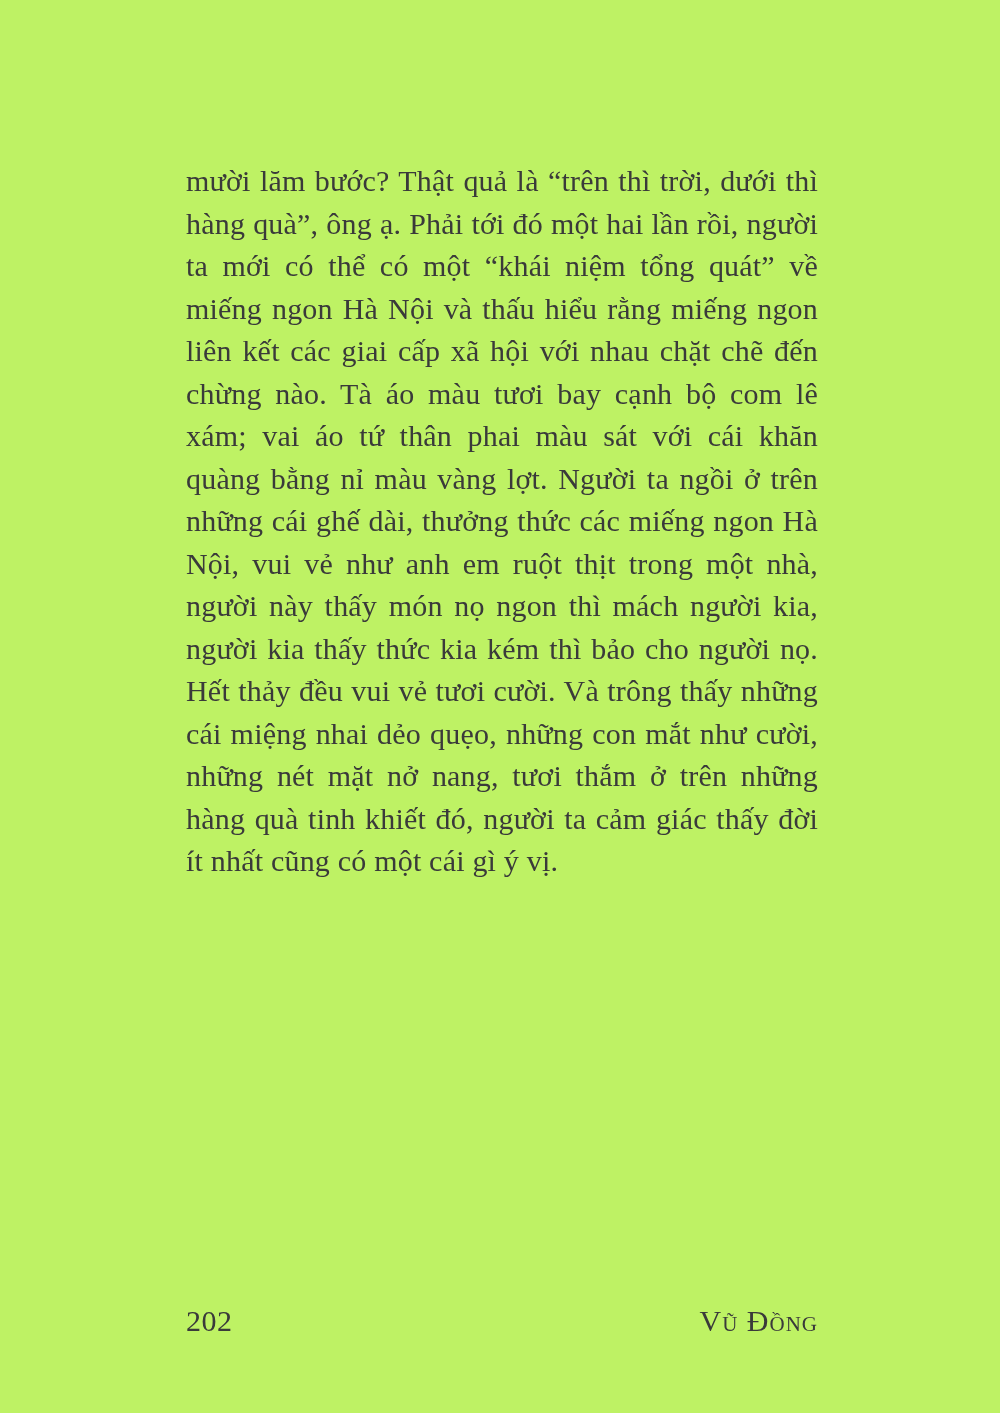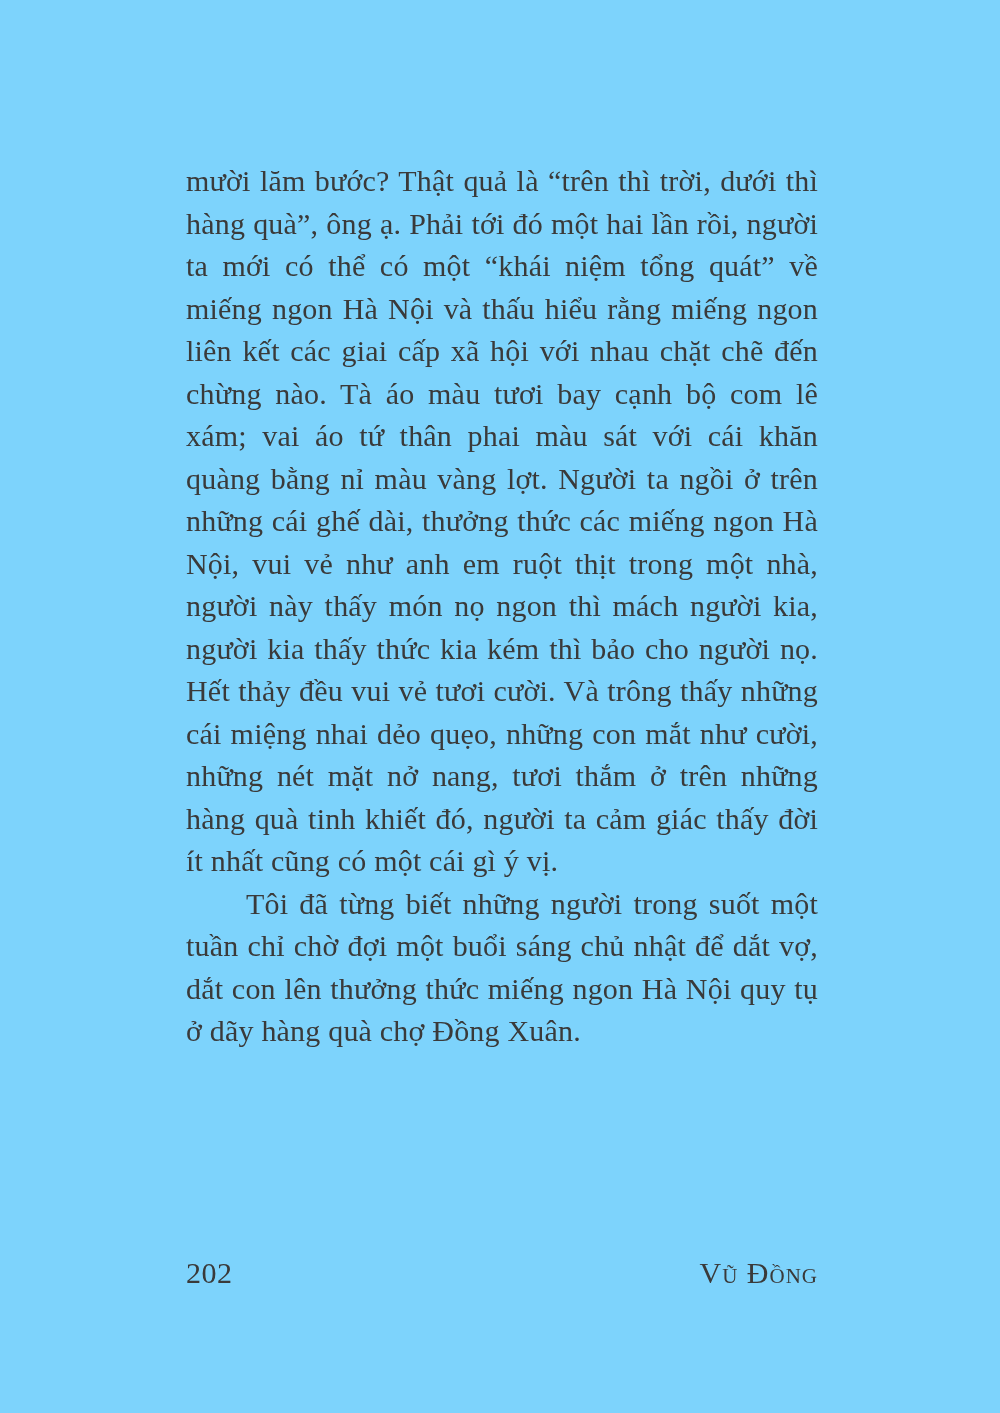--- a/index.html
+++ b/index.html
@@ -4,21 +4,21 @@
 <style>
   html, body {
     margin: 0;
     padding: 0;
     background: #ffffff;
   }
   .page {
     position: relative;
     width: 1000px;
     height: 1413px;
-    background: #7dd3fc;
+    background: #bef264;
     overflow: hidden;
     font-family: "Liberation Serif", "DejaVu Serif", serif;
     color: #3a3a3a;
   }
   .text-block {
     position: absolute;
     left: 186px;
     top: 160px;
     width: 632px;
     font-size: 30px;
@@ -40,34 +40,34 @@
     top: 1252px;
     width: 632px;
     display: flex;
     justify-content: space-between;
     align-items: baseline;
     font-size: 30px;
     line-height: 42px;
   }
   .page-number {
     letter-spacing: 0.5px;
+    margin-top: 48px;
   }
   .author-name {
     font-variant: small-caps;
     letter-spacing: 1px;
   }
 </style>
 </head>
 <body>
 
 <div class="page">
 
   <div class="text-block">
     <p>mười lăm bước? Thật quả là “trên thì trời, dưới thì hàng quà”, ông ạ. Phải tới đó một hai lần rồi, người ta mới có thể có một “khái niệm tổng quát” về miếng ngon Hà Nội và thấu hiểu rằng miếng ngon liên kết các giai cấp xã hội với nhau chặt chẽ đến chừng nào. Tà áo màu tươi bay cạnh bộ com lê xám; vai áo tứ thân phai màu sát với cái khăn quàng bằng nỉ màu vàng lợt. Người ta ngồi ở trên những cái ghế dài, thưởng thức các miếng ngon Hà Nội, vui vẻ như anh em ruột thịt trong một nhà, người này thấy món nọ ngon thì mách người kia, người kia thấy thức kia kém thì bảo cho người nọ. Hết thảy đều vui vẻ tươi cười. Và trông thấy những cái miệng nhai dẻo quẹo, những con mắt như cười, những nét mặt nở nang, tươi thắm ở trên những hàng quà tinh khiết đó, người ta cảm giác thấy đời ít nhất cũng có một cái gì ý vị.</p>
-    <p class="indent">Tôi đã từng biết những người trong suốt một tuần chỉ chờ đợi một buổi sáng chủ nhật để dắt vợ, dắt con lên thưởng thức miếng ngon Hà Nội quy tụ ở dãy hàng quà chợ Đồng Xuân.</p>
   </div>
 
   <div class="footer">
     <span class="page-number">202</span>
     <span class="author-name">Vũ Đồng</span>
   </div>
 
 </div>
 
 </body></html>

